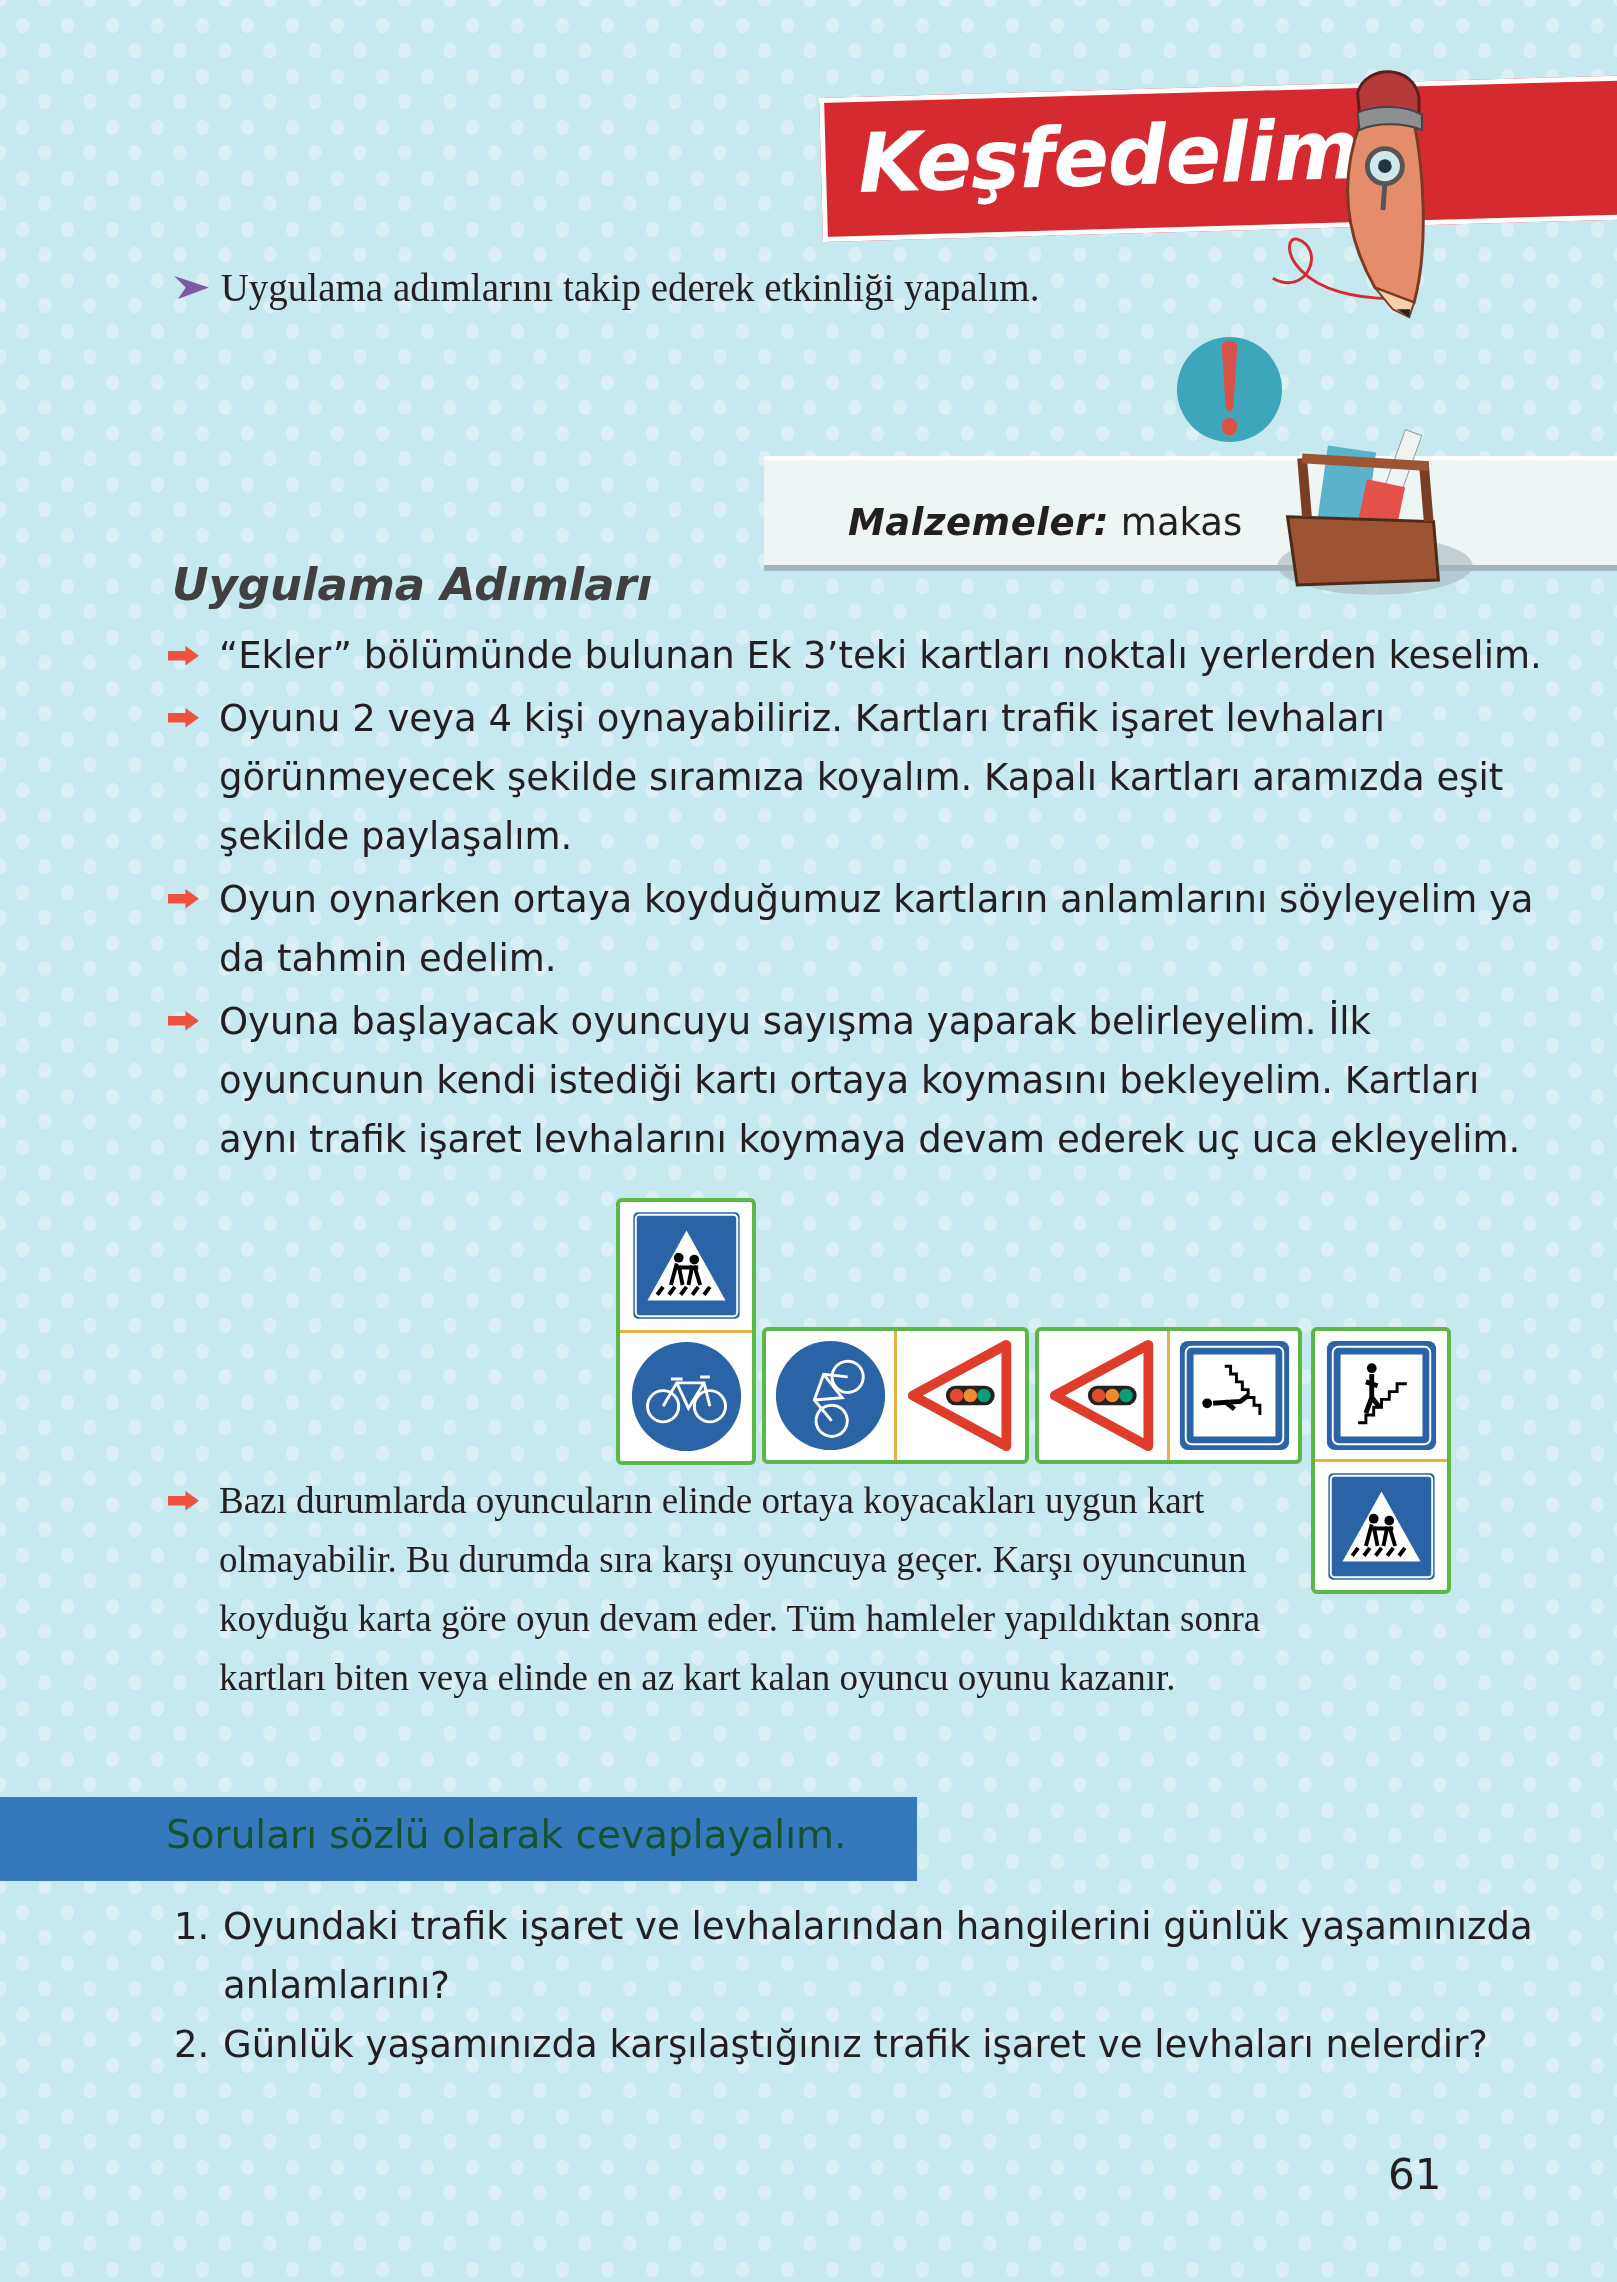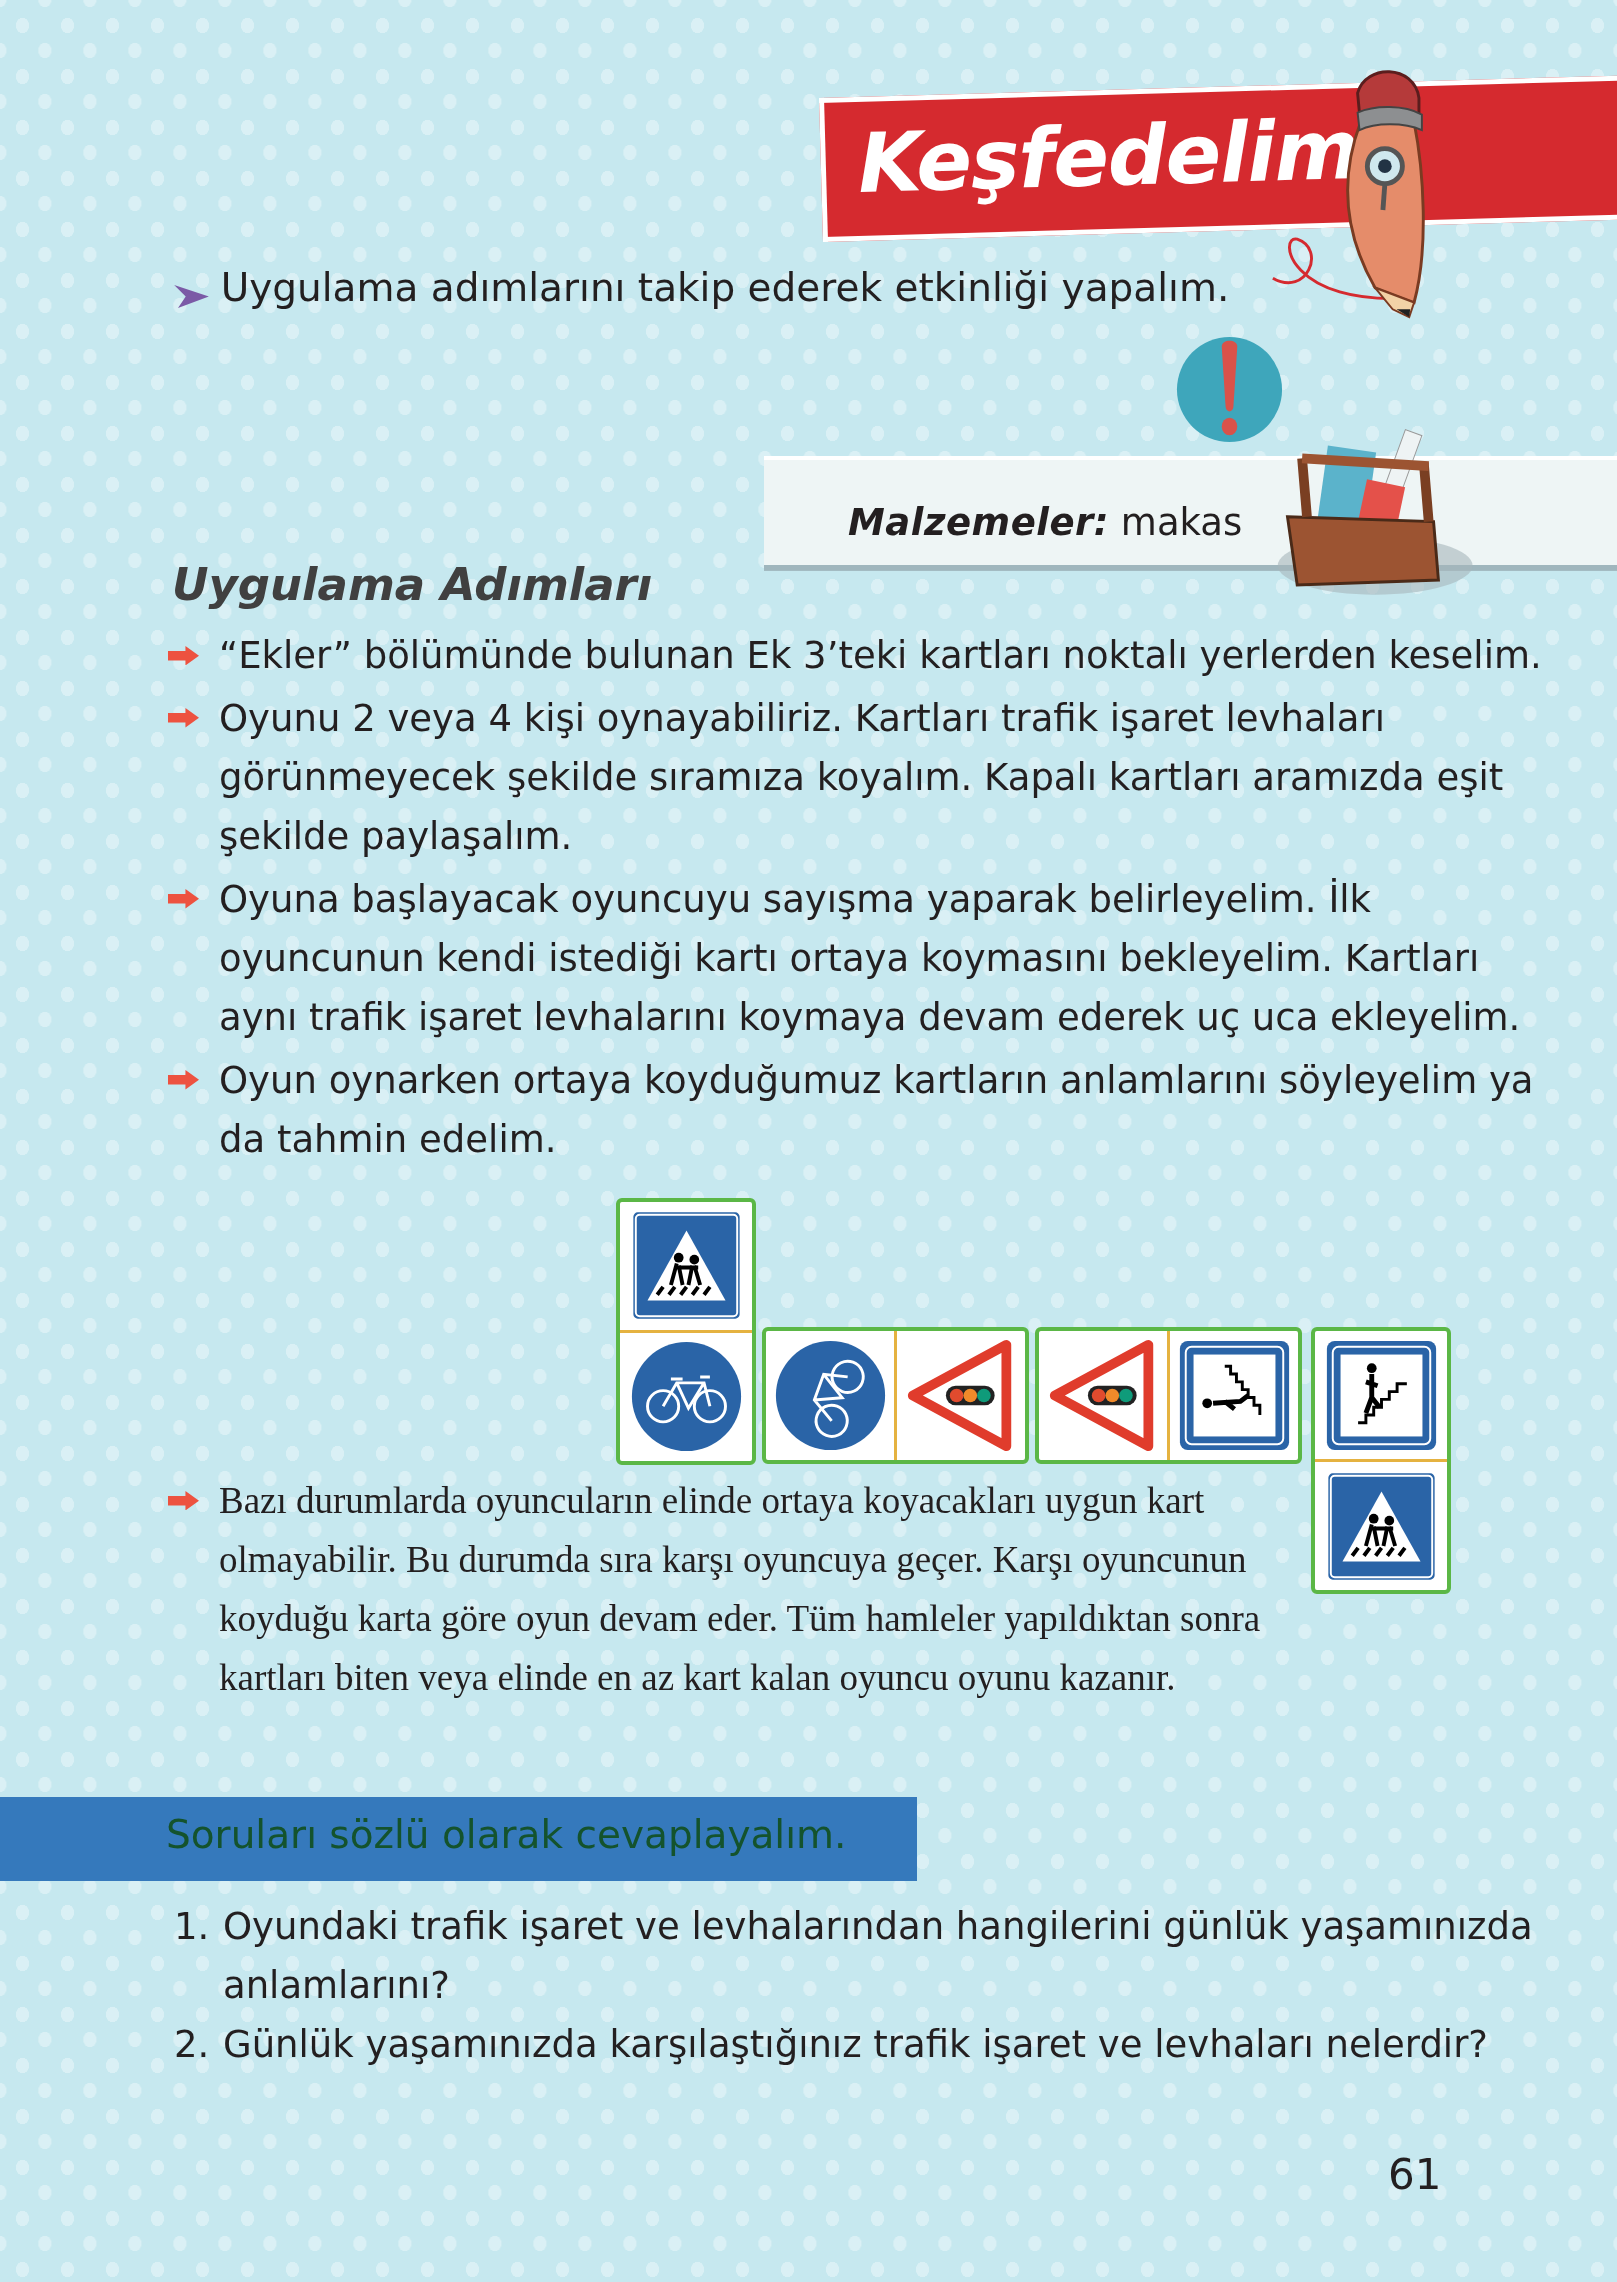--- a/index.html
+++ b/index.html
@@ -35,21 +35,21 @@
     font-size: 82px;
     color: #ffffff;
     letter-spacing: -1px;
     transform: rotate(-1.6deg);
   }
   .mascot { left: 1268px; top: 54px; width: 224px; height: 273px; }
 
   .instruction {
     left: 174px; top: 265px;
     font-size: 39px;
-    display: flex; align-items: flex-end; gap: 11.7px;
+    display: flex; align-items: center; gap: 11.7px; font-family: Liberation Serif, serif;
   }
   .instruction .arrow { width: 35px; height: 27px; }
 
   .alert-icon { left: 1175px; top: 335px; width: 109px; height: 109px; }
 
   .materials-box {
     left: 764px; top: 456px; width: 854px; height: 109px;
     background: #eef5f5;
     border-top: 4.9px solid #ffffff;
     box-shadow: 0 5.9px 0 #9fb6bd;
@@ -178,27 +178,27 @@
   <div class="step">
     <svg class="bullet" viewBox="0 0 32 20">
         <path d="M0 5 H18 V0 L32 10 L18 20 V15 H0 Z" fill="#ed5240"></path>
       </svg>
     <span>Oyunu 2 veya 4 kişi oynayabiliriz. Kartları trafik işaret levhaları görünmeyecek şekilde sıramıza koyalım. Kapalı kartları aramızda eşit şekilde paylaşalım.</span>
   </div>
   <div class="step">
     <svg class="bullet" viewBox="0 0 32 20">
         <path d="M0 5 H18 V0 L32 10 L18 20 V15 H0 Z" fill="#ed5240"></path>
       </svg>
+    <span>Oyun oynarken ortaya koyduğumuz kartların anlamlarını söyleyelim ya da tahmin edelim.</span>
+  </div>
+  <div class="step">
+    <svg class="bullet" viewBox="0 0 32 20">
+        <path d="M0 5 H18 V0 L32 10 L18 20 V15 H0 Z" fill="#ed5240"></path>
+      </svg>
     <span>Oyuna başlayacak oyuncuyu sayışma yaparak belirleyelim. İlk oyuncunun kendi istediği kartı ortaya koymasını bekleyelim. Kartları aynı trafik işaret levhalarını koymaya devam ederek uç uca ekleyelim.</span>
-  </div>
-  <div class="step">
-    <svg class="bullet" viewBox="0 0 32 20">
-        <path d="M0 5 H18 V0 L32 10 L18 20 V15 H0 Z" fill="#ed5240"></path>
-      </svg>
-    <span>Oyun oynarken ortaya koyduğumuz kartların anlamlarını söyleyelim ya da tahmin edelim.</span>
   </div>
 </div>
 
 <div class="abs cards-area">
 
   <div class="card vertical" style="left:2px; top:2.9px;">
     <div class="half">
       <svg class="sign" viewBox="0 0 120 120">
         <rect x="4" y="4" width="112" height="112" rx="6" fill="#2a64a7" stroke="#fff" stroke-width="3"></rect>
         <rect x="8" y="8" width="104" height="104" rx="4" fill="none" stroke="#fff" stroke-width="2"></rect>

